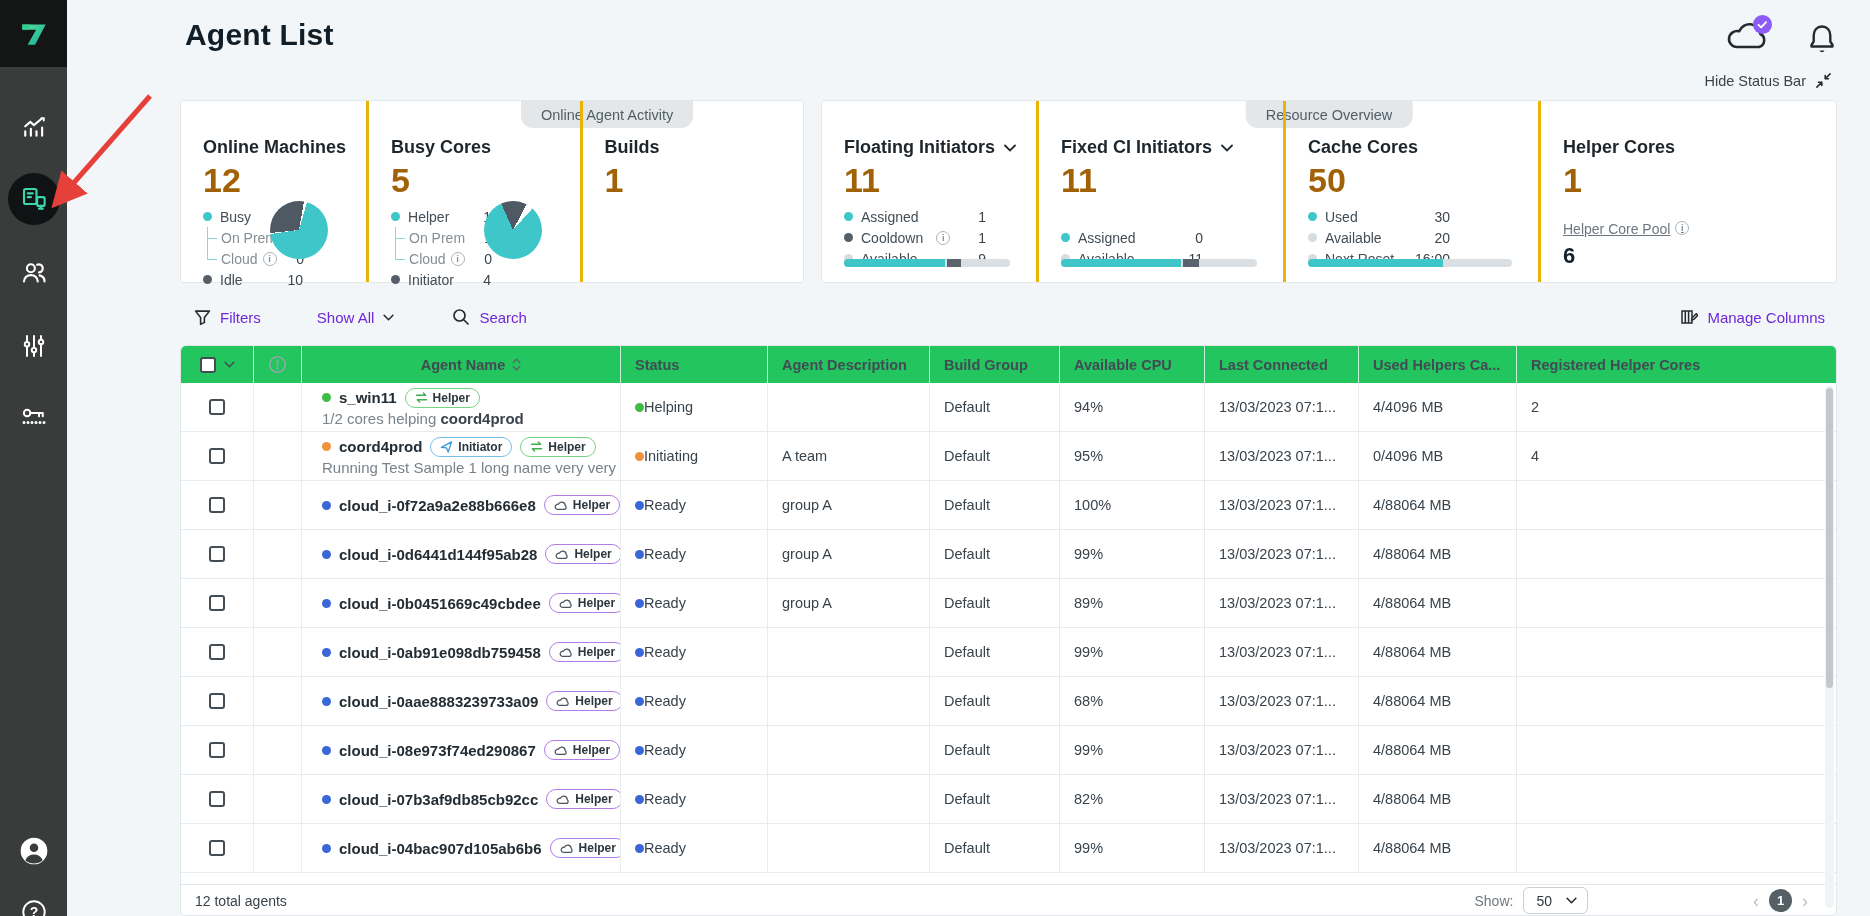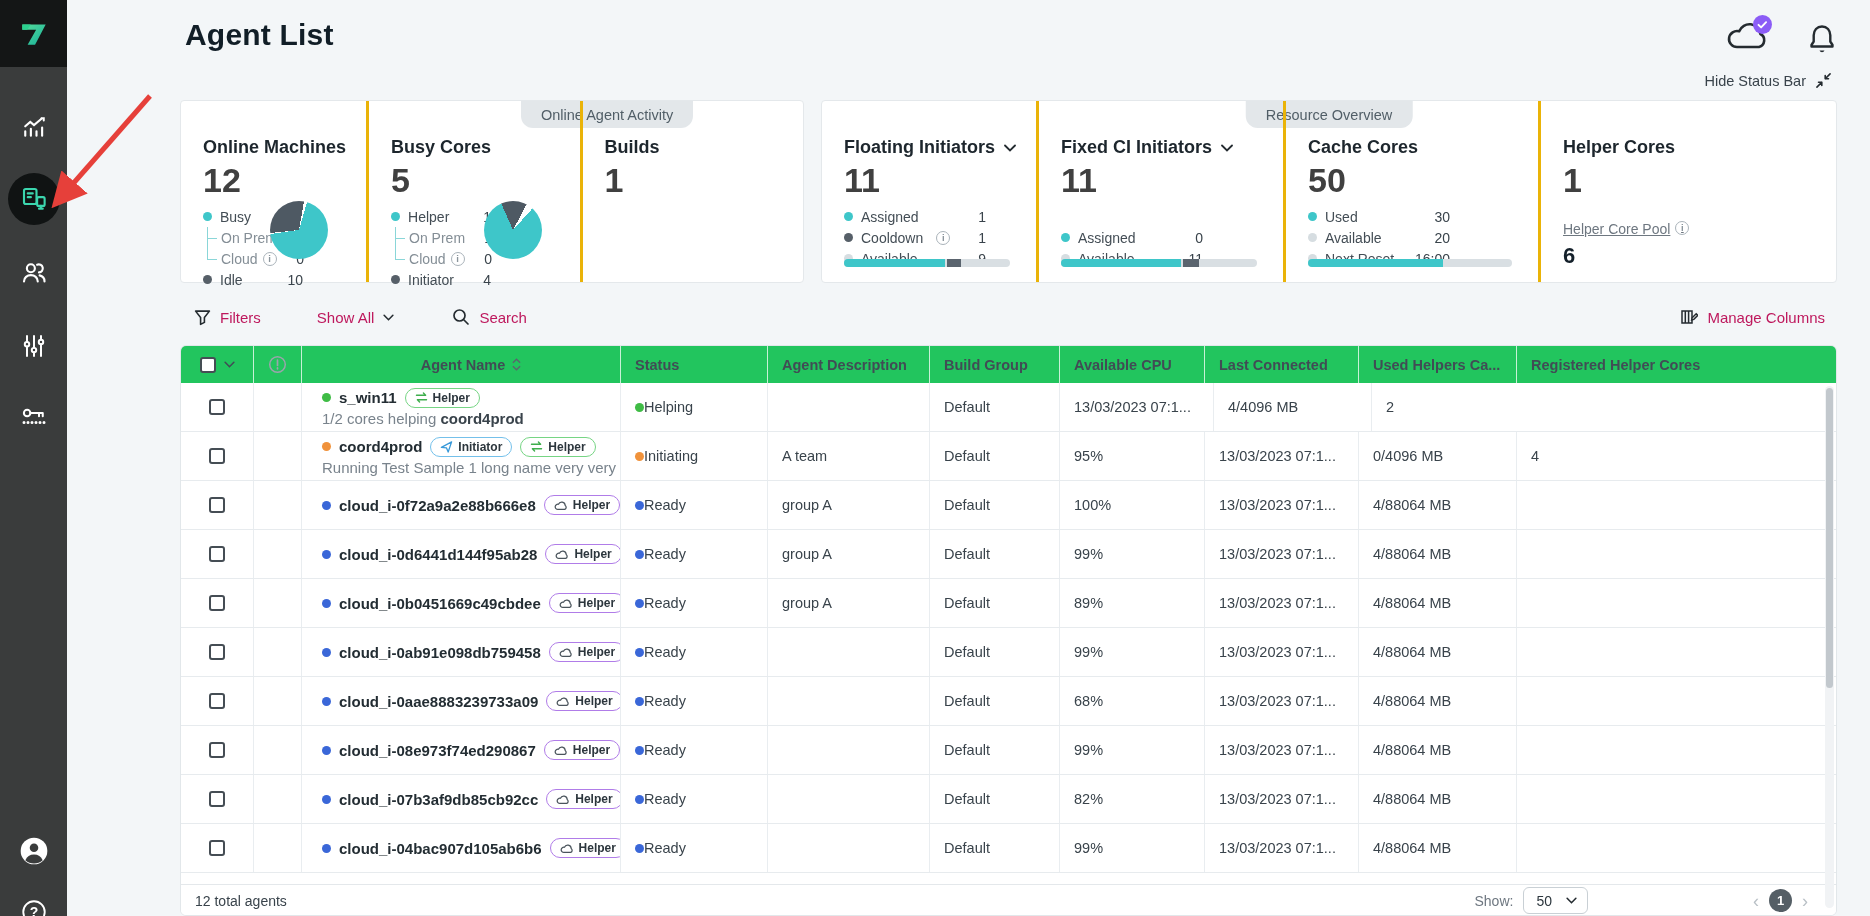--- a/index.html
+++ b/index.html
@@ -25,42 +25,42 @@
   .card-tab { position:absolute; top:0; height:27px; padding:0 20px; background:#e3e7ea; color:#515e67; font-size:14.5px;
     display:flex; align-items:center; border-radius:0 0 12px 12px; white-space:nowrap; }
   #card-activity { left:180px; width:624px; }
   #card-resource { left:821px; width:1016px; }
   .card-cols { display:flex; height:100%; }
   .metric { position:relative; padding:36px 20px 0 22px; height:100%; }
   .metric + .metric { border-left:3px solid #eab308; }
   #card-activity .metric:nth-child(2){ width:247px; } #card-activity .metric:nth-child(3){ width:259px; } #card-activity .metric:nth-child(4){ width:118px; }
   #card-resource .metric:nth-child(2){ width:247px; } #card-resource .metric:nth-child(3){ width:255px; } #card-resource .metric:nth-child(4){ width:255px; } #card-resource .metric:nth-child(5){ width:259px; }
   .m-title { font-size:18px; font-weight:700; color:#1d262d; display:flex; align-items:center; gap:9px; white-space:nowrap; }
-  .m-value { font-size:34px; font-weight:800; color:#404040; margin:5px 0 9px; line-height:1; }
+  .m-value { font-size:34px; font-weight:800; color:#a16207; margin:5px 0 9px; line-height:1; }
   .lg-row { display:flex; align-items:center; gap:8px; height:21px; font-size:14px; color:#434d55; width:100px; }
   #card-resource .lg-row { width:142px; }
   .lg-val { margin-left:auto; color:#39434b; }
   .dot8 { width:9px; height:9px; border-radius:50%; flex:0 0 auto; }
   .d-teal{background:#3ec6c9;} .d-dark{background:#565f68;} .d-light{background:#d6dde1;}
   .tree { margin-left:4px; border-left:1.5px solid #8ad6d8; }
   .tree-row { position:relative; display:flex; align-items:center; height:21px; font-size:14px; color:#848e96; padding-left:13px; width:96px; }
   .tree-row::before { content:""; position:absolute; left:0; top:50%; width:9px; height:1.5px; background:#8ad6d8; }
   .tree-row:last-child::after { content:""; position:absolute; left:-3px; top:calc(50% + 1px); bottom:-2px; width:4px; background:#fff; }
   .info-i { width:14px; height:14px; border:1px solid #aab3ba; border-radius:50%; color:#8a949b; font-size:9.5px; line-height:12px;
     text-align:center; font-weight:700; display:inline-block; margin-left:5px; flex:0 0 auto; font-style:normal; }
   .pie { position:absolute; right:38px; top:100px; width:58px; height:58px; border-radius:50%; }
   .pie-machines { background:conic-gradient(from -48deg,#4e5963 0 58deg,#fff 58deg 64deg,#3ec6c9 64deg 310deg,#fff 310deg 312deg,#4e5963 312deg); }
   .pie-cores { background:conic-gradient(from -12deg,#4e5963 0 40deg,#fff 40deg 54deg,#3ec6c9 54deg 348deg,#4e5963 348deg); }
   .bar { position:absolute; left:22px; right:26px; bottom:15px; height:8px; border-radius:4px; background:#d9dfe3; overflow:hidden; }
   .bar span { position:absolute; top:0; bottom:0; }
   .pool-label { margin-top:24px; font-size:14px; color:#6e7780; display:flex; align-items:flex-start;text-decoration:underline; }
   .pool-value { font-size:22px; font-weight:800; color:#14202a; margin-top:6px; }
 
   
-  .toolbar { position:absolute; left:180px; top:300px; width:1657px; height:34px; display:flex; align-items:center; font-size:15px; color:#be185d; }
+  .toolbar { position:absolute; left:180px; top:300px; width:1657px; height:34px; display:flex; align-items:center; font-size:15px; color:#6d28d9; }
   .tb-item { display:flex; align-items:center; gap:9px; cursor:pointer; }
   .tb-filters { margin-left:14px; } .tb-show { margin-left:56px; } .tb-search { margin-left:58px; }
   .tb-manage { margin-left:auto; margin-right:12px; display:flex; align-items:center; gap:9px; cursor:pointer; }
 
   
   .panel { position:absolute; left:180px; top:345px; width:1657px; height:571px; background:#fff; border:1px solid #e2e7ea; border-radius:6px; overflow:hidden; }
   .thead { display:flex; height:37px; background:#22c55e; }
   .th { display:flex; align-items:center; padding-left:14px; font-size:14.5px; font-weight:700; color:#414c55; border-right:1px solid rgba(255,255,255,.75); white-space:nowrap; overflow:hidden; }
   .trow { display:flex; height:49px; border-bottom:1px solid #e7ebee; background:#fff; }
   .td { display:flex; align-items:center; padding-left:14px; font-size:14.5px; color:#39434b; border-right:1px solid #e9edf0; white-space:nowrap; overflow:hidden; }
@@ -460,20 +460,21 @@
           <div class="sub"><span>1/2 cores helping </span><span class="sub-b">coord4prod</span></div>
         </div>
         <div class="td c-status">
           <span class="st">
             <span class="dotc green"></span>
             <span>Helping</span>
           </span>
         </div>
         <div class="td c-desc"></div>
         <div class="td c-build">Default</div>
+        <div class="td c-cpu">94%</div>
         <div class="td c-last">13/03/2023 07:1...</div>
         <div class="td c-used">4/4096 MB</div>
         <div class="td c-reg" style="border-right: none;">2</div>
       </div>
       <div class="trow">
         <div class="td c-sel">
           <span class="cbx"></span>
         </div>
         <div class="td c-alert"></div>
         <div class="td c-name">

